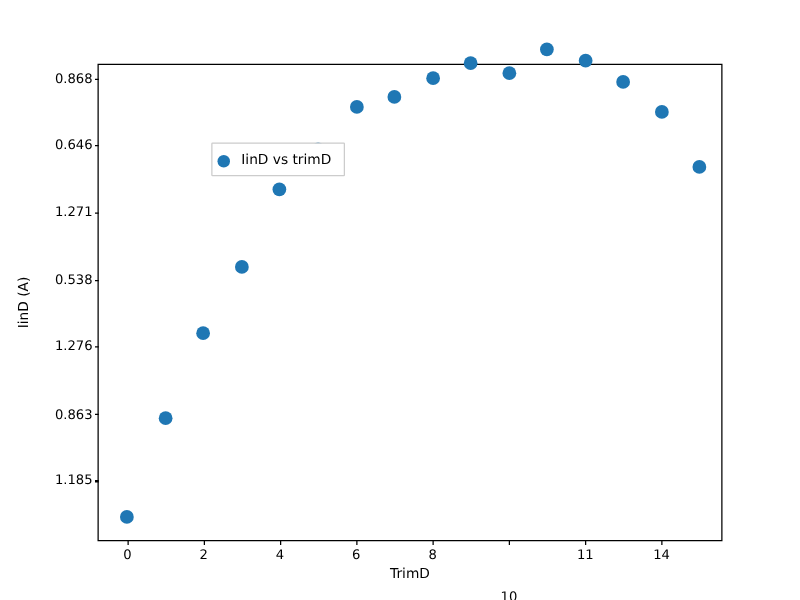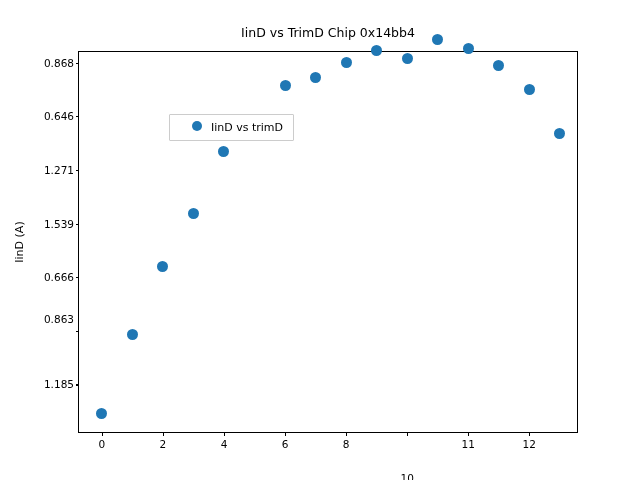--- a/index.html
+++ b/index.html
@@ -110,23 +110,23 @@
     top: 0px;
     width: 0;
     height: 0;
   }
   
   #legend {
     position: absolute;
     left: 90px;
     top: 62px;
     display: flex;
-    align-items: flex-start;
+    align-items: flex-end;
     gap: 9px;
-    padding: 6px 10px 6px 22px;
+    padding: 6px 10px 6px 4px;
     background: #ffffff;
     border: 0.9px solid #cccccc;
     border-radius: 1px;
     box-sizing: border-box;
   }
   #legend-marker {
     width: 10px;
     height: 10px;
     border-radius: 50%;
     background: #1f77b4;
@@ -136,32 +136,31 @@
     font-size: 11px;
     color: #000000;
     white-space: nowrap;
   }
 </style>
 </head>
 <body>
 
 <div id="figure">
 
-  <div id="chart-title">IinD vs TrimD Chip 0x14bb4</div>
 
   <div id="plot-area">
     <div id="yticks">
         <div class="ytick-mark" style="top: 332.407px;"></div>
         <div class="ytick-label" style="top: 332.407px;">1.185</div>
         <div class="ytick-mark" style="top: 278.793px;"></div>
-        <div class="ytick-label" style="top: 267px;">0.863</div>
+        <div class="ytick-label" style="top: 280px;">0.863</div>
         <div class="ytick-mark" style="top: 225.179px;"></div>
-        <div class="ytick-label" style="top: 225.179px;">0.666</div>
+        <div class="ytick-label" style="top: 225.179px;">1.276</div>
         <div class="ytick-mark" style="top: 171.565px;"></div>
-        <div class="ytick-label" style="top: 171.565px;">1.539</div>
+        <div class="ytick-label" style="top: 171.565px;">0.538</div>
         <div class="ytick-mark" style="top: 117.951px;"></div>
         <div class="ytick-label" style="top: 117.951px;">1.271</div>
         <div class="ytick-mark" style="top: 64.3368px;"></div>
         <div class="ytick-label" style="top: 64.3368px;">0.646</div>
         <div class="ytick-mark" style="top: 10.7228px;"></div>
         <div class="ytick-label" style="top: 10.7228px;">0.868</div>
       </div>
     <div id="xticks">
         <div class="xtick-mark" style="left: 22.8938px;"></div>
         <div class="xtick-label" style="left: 22.8938px;">0</div>
@@ -171,21 +170,21 @@
         <div class="xtick-label" style="left: 144.994px;">4</div>
         <div class="xtick-mark" style="left: 206.044px;"></div>
         <div class="xtick-label" style="left: 206.044px;">6</div>
         <div class="xtick-mark" style="left: 267.094px;"></div>
         <div class="xtick-label" style="left: 267.094px;">8</div>
         <div class="xtick-mark" style="left: 328.144px;"></div>
         <div class="xtick-label" style="left: 328.144px; margin-top: 40px;">10</div>
         <div class="xtick-mark" style="left: 389.194px;"></div>
         <div class="xtick-label" style="left: 389.194px;">11</div>
         <div class="xtick-mark" style="left: 450.244px;"></div>
-        <div class="xtick-label" style="left: 450.244px;">12</div>
+        <div class="xtick-label" style="left: 450.244px;">14</div>
       </div>
     <div id="points">
         <div class="point" style="left: 22.8938px; top: 361.895px; background: rgb(31, 119, 180);"></div>
         <div class="point" style="left: 53.4188px; top: 282.01px; background: rgb(31, 119, 180);"></div>
         <div class="point" style="left: 83.9438px; top: 214.456px; background: rgb(31, 119, 180);"></div>
         <div class="point" style="left: 114.469px; top: 161.378px; background: rgb(31, 119, 180);"></div>
         <div class="point" style="left: 144.994px; top: 99.7221px; background: rgb(31, 119, 180);"></div>
         <div class="point" style="left: 175.519px; top: 67.5537px; background: rgb(31, 119, 180);"></div>
         <div class="point" style="left: 206.044px; top: 33.7768px; background: rgb(31, 119, 180);"></div>
         <div class="point" style="left: 236.569px; top: 25.7347px; background: rgb(31, 119, 180);"></div>
@@ -198,17 +197,18 @@
         <div class="point" style="left: 450.244px; top: 37.5298px; background: rgb(31, 119, 180);"></div>
         <div class="point" style="left: 480.769px; top: 81.4933px; background: rgb(31, 119, 180);"></div>
       </div>
 
     <div id="legend">
       <span id="legend-marker" style="background: rgb(31, 119, 180);"></span>
       <span id="legend-label">IinD vs trimD</span>
     </div>
   </div>
 
+  <div id="xlabel">TrimD</div>
   <div id="ylabel-wrap">
     <div id="ylabel">IinD (A)</div>
   </div>
 
 </div>
 
 </body></html>

